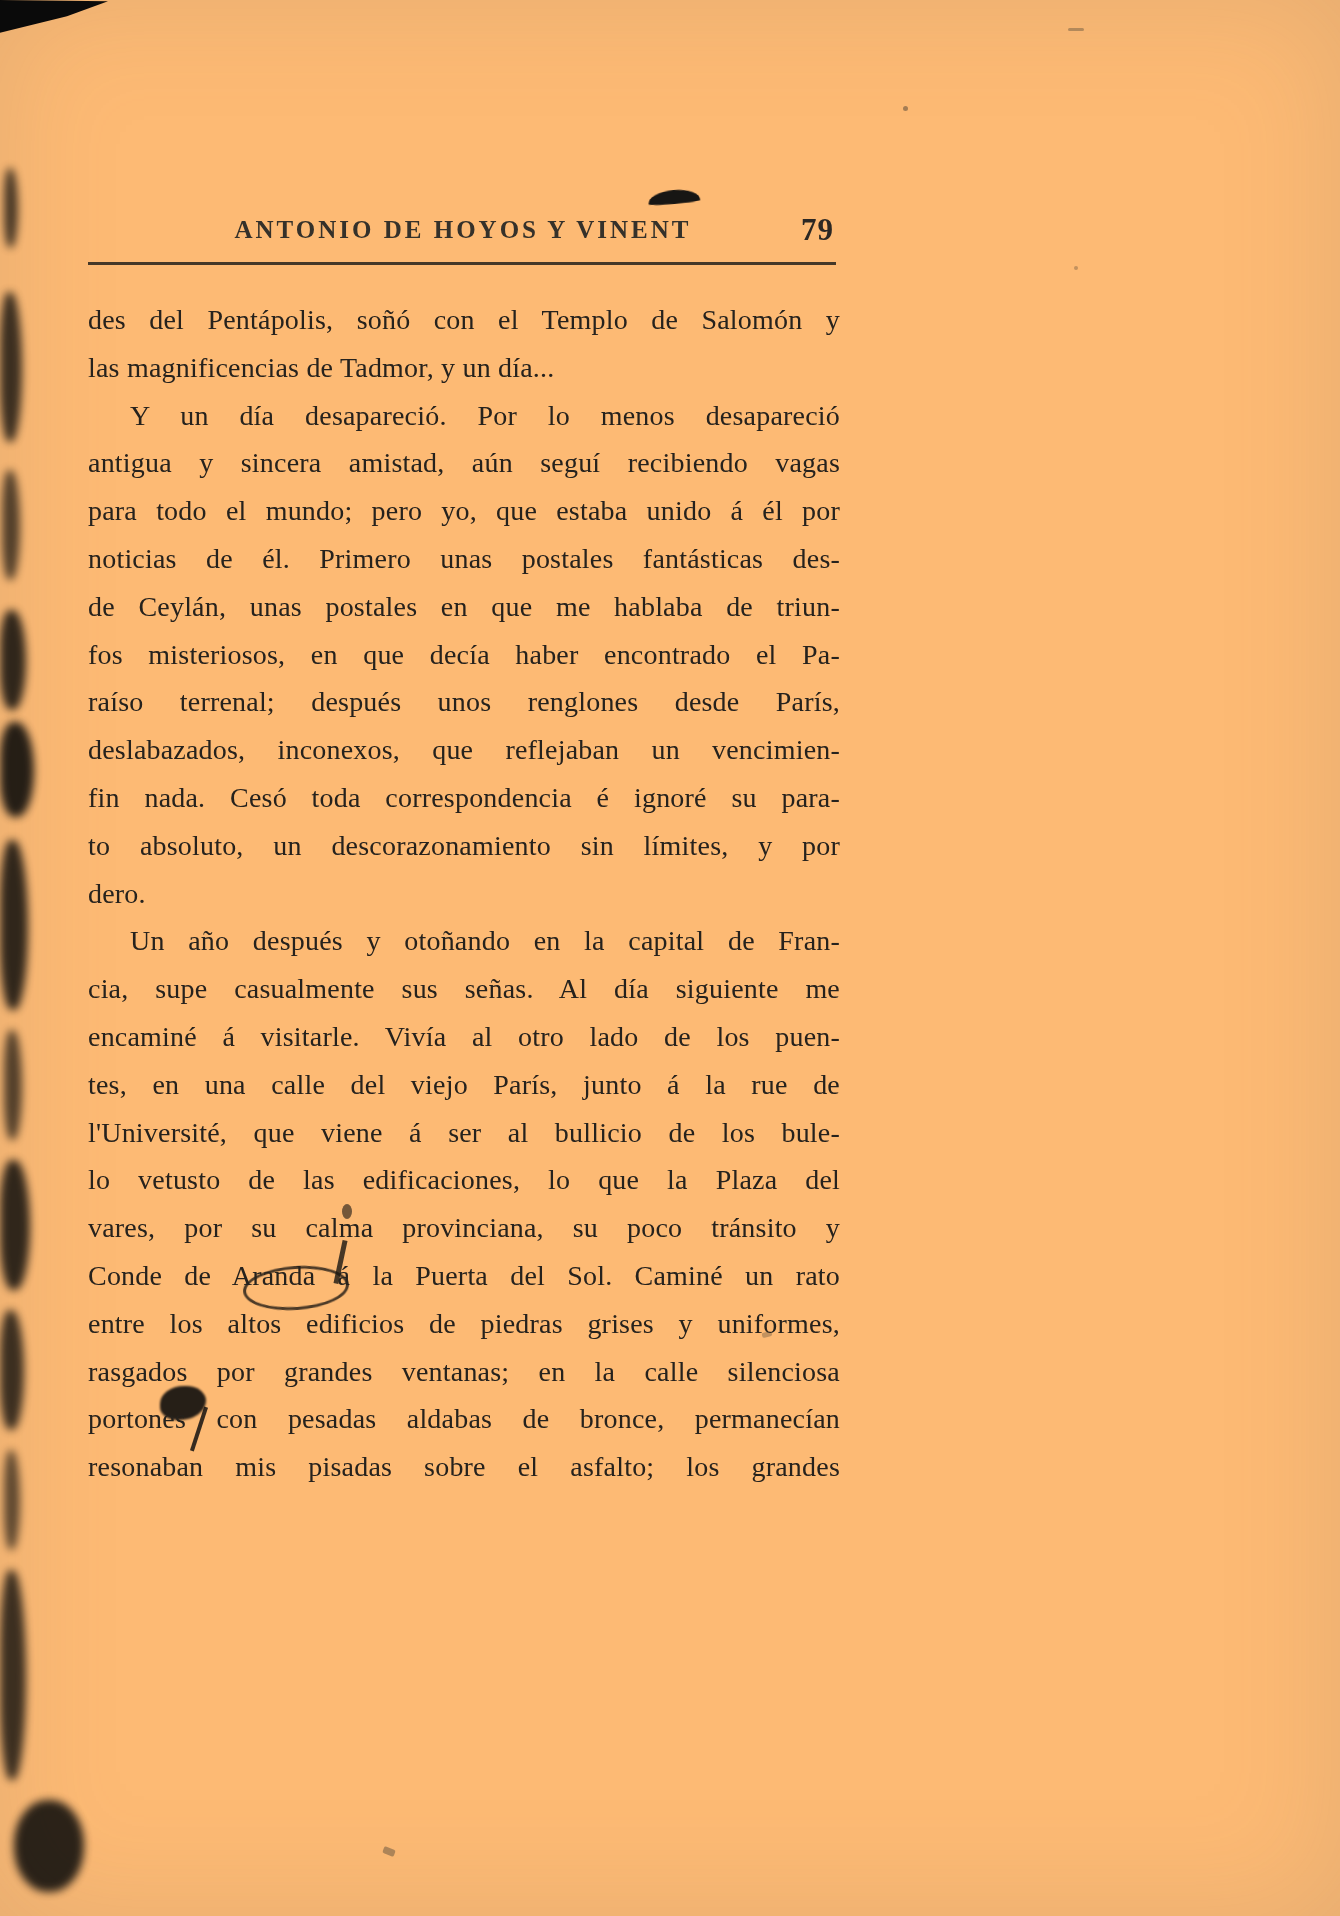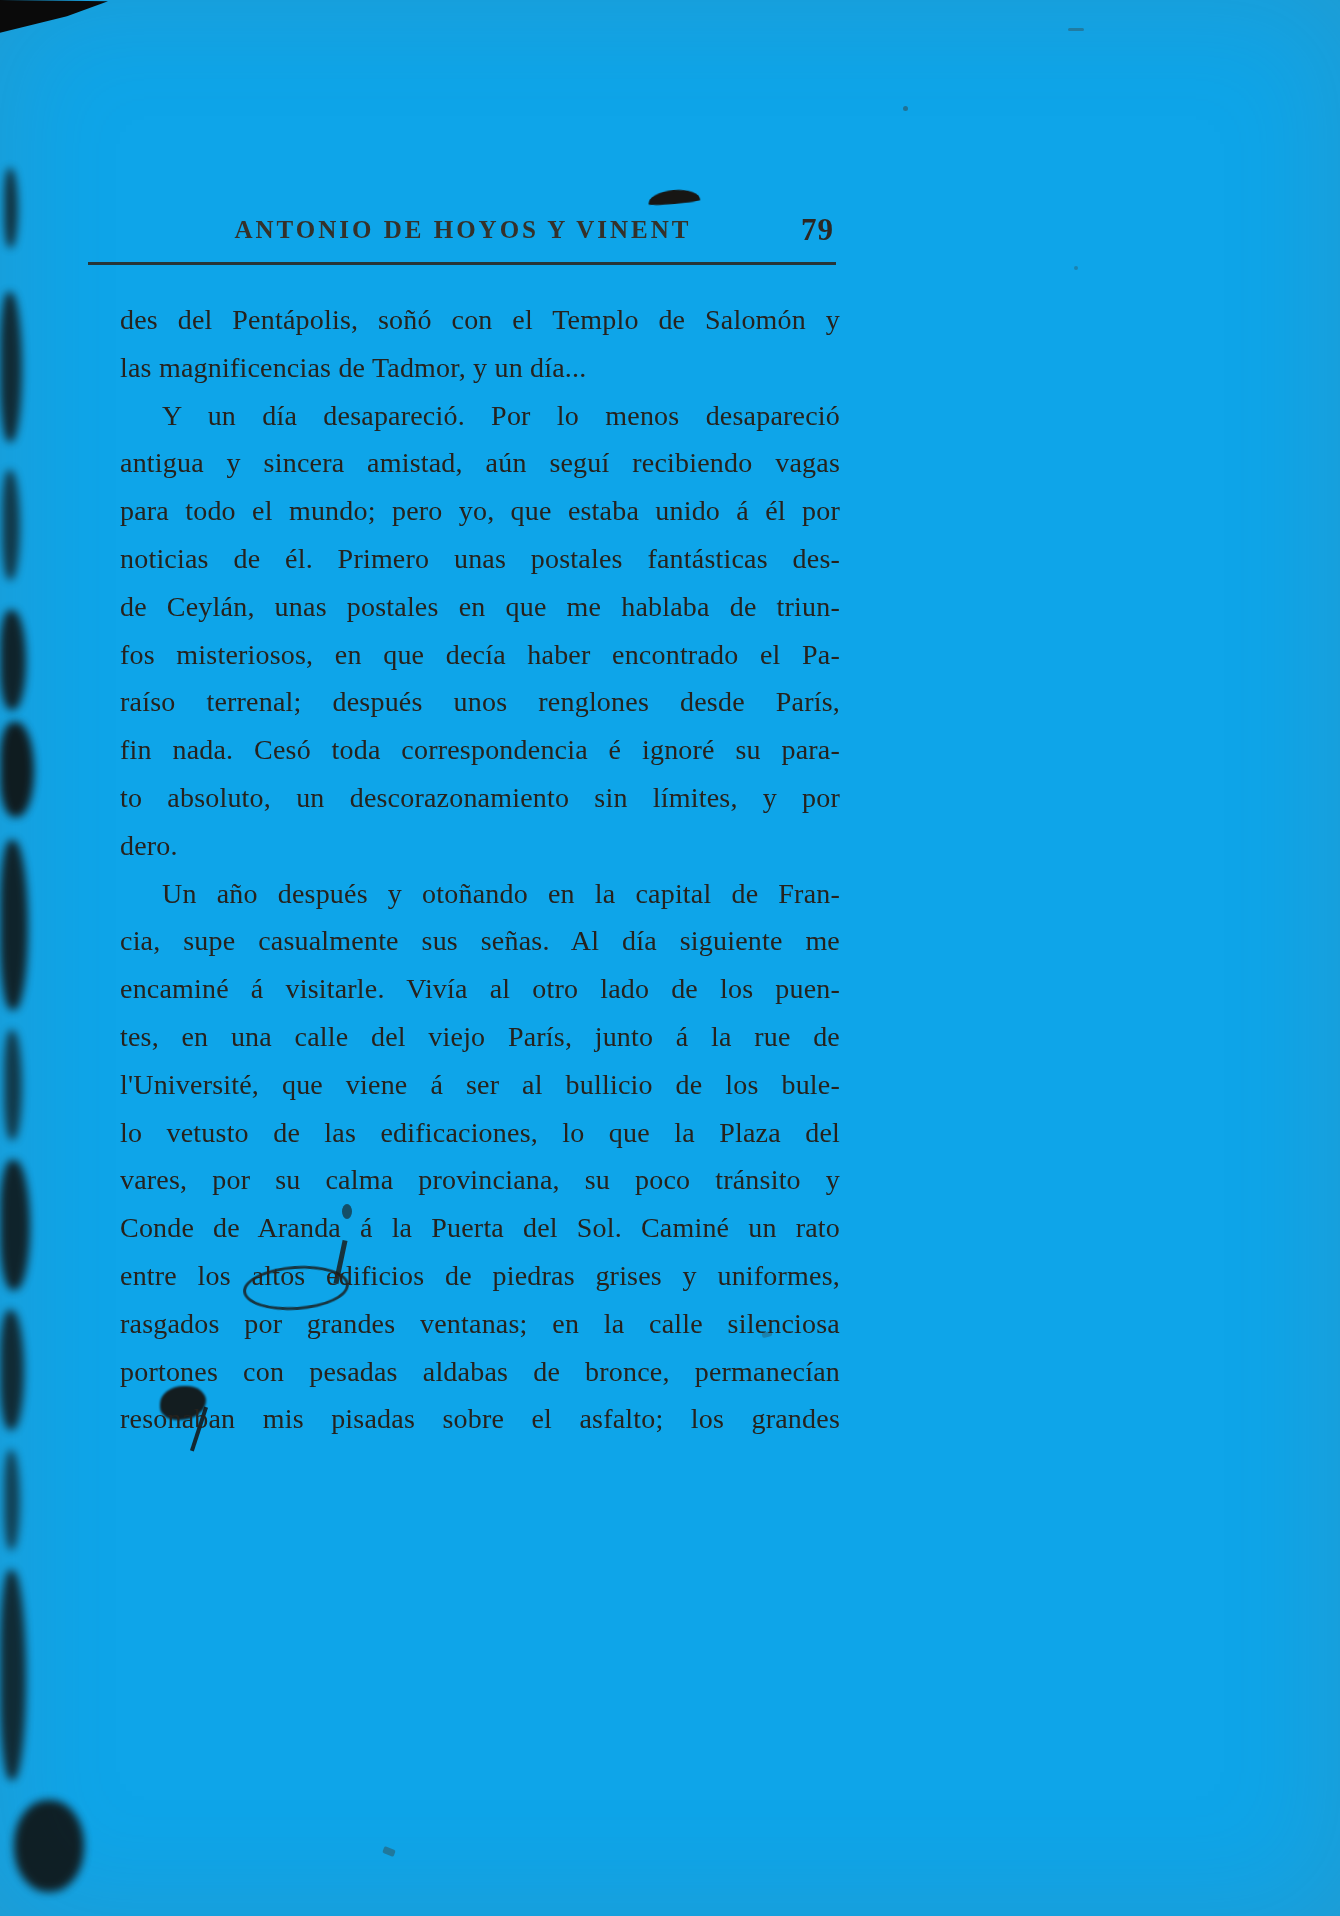--- a/index.html
+++ b/index.html
@@ -1,19 +1,19 @@
 <!DOCTYPE html>
 <html><head>
 <meta charset="utf-8">
 <style>
   html,body { margin:0; padding:0; background:#e9e7e2; }
   .page {
     position:relative;
     width:1340px; height:1916px;
-    background:#0ea5e9;
+    background:#fdba74;
     overflow:hidden;
     font-family:"Liberation Serif", serif;
     color:#26221d;
     box-shadow: inset 0 0 120px rgba(120,112,98,.18);
   }
   
   .running-header { position:absolute; top:216px; left:88px; width:750px; height:40px; }
   .running-title {
     position:absolute; left:0; right:0; text-align:center;
     font-size:25px; font-weight:700; letter-spacing:3px;
@@ -31,21 +31,20 @@
   .page-body {
     position:absolute; top:296px; left:88px; width:752px;
   }
   .line {
     height:47.8px; line-height:47.8px;
     font-size:28px;
     letter-spacing:.2px;
     text-align:justify;
     text-align-last:justify;
     white-space:normal;
-    margin-left:32px;
   }
   .line.indent { text-indent:42px; }
   .line.line-end { text-align-last:left; }
   
   .b { position:absolute; background:#0f0e0c; filter:blur(4px); border-radius:42% 58% 55% 45%; }
   .speck { position:absolute; background:#3a362f; border-radius:50%; }
   .corner-wedge {
     position:absolute; left:0; top:0; width:108px; height:34px;
     background:#0a0a0a;
     clip-path:polygon(0 0, 100% 4%, 62% 48%, 0 96%);
@@ -121,20 +120,21 @@
   <div class="page-body">
       <div class="line">des del Pentápolis, soñó con el Templo de Salomón y</div>
       <div class="line line-end">las magnificencias de Tadmor, y un día...</div>
       <div class="line indent">Y un día desapareció. Por lo menos desapareció</div>
       <div class="line">antigua y sincera amistad, aún seguí recibiendo vagas</div>
       <div class="line">para todo el mundo; pero yo, que estaba unido á él por</div>
       <div class="line">noticias de él. Primero unas postales fantásticas des-</div>
       <div class="line">de Ceylán, unas postales en que me hablaba de triun-</div>
       <div class="line">fos misteriosos, en que decía haber encontrado el Pa-</div>
       <div class="line">raíso terrenal; después unos renglones desde París,</div>
+      <div class="line">deslabazados, inconexos, que reflejaban un vencimien-</div>
       <div class="line">fin nada. Cesó toda correspondencia é ignoré su para-</div>
       <div class="line">to absoluto, un descorazonamiento sin límites, y por</div>
       <div class="line line-end">dero.</div>
       <div class="line indent">Un año después y otoñando en la capital de Fran-</div>
       <div class="line">cia, supe casualmente sus señas. Al día siguiente me</div>
       <div class="line">encaminé á visitarle. Vivía al otro lado de los puen-</div>
       <div class="line">tes, en una calle del viejo París, junto á la rue de</div>
       <div class="line">l'Université, que viene á ser al bullicio de los bule-</div>
       <div class="line">lo vetusto de las edificaciones, lo que la Plaza del</div>
       <div class="line">vares, por su calma provinciana, su poco tránsito y</div>

